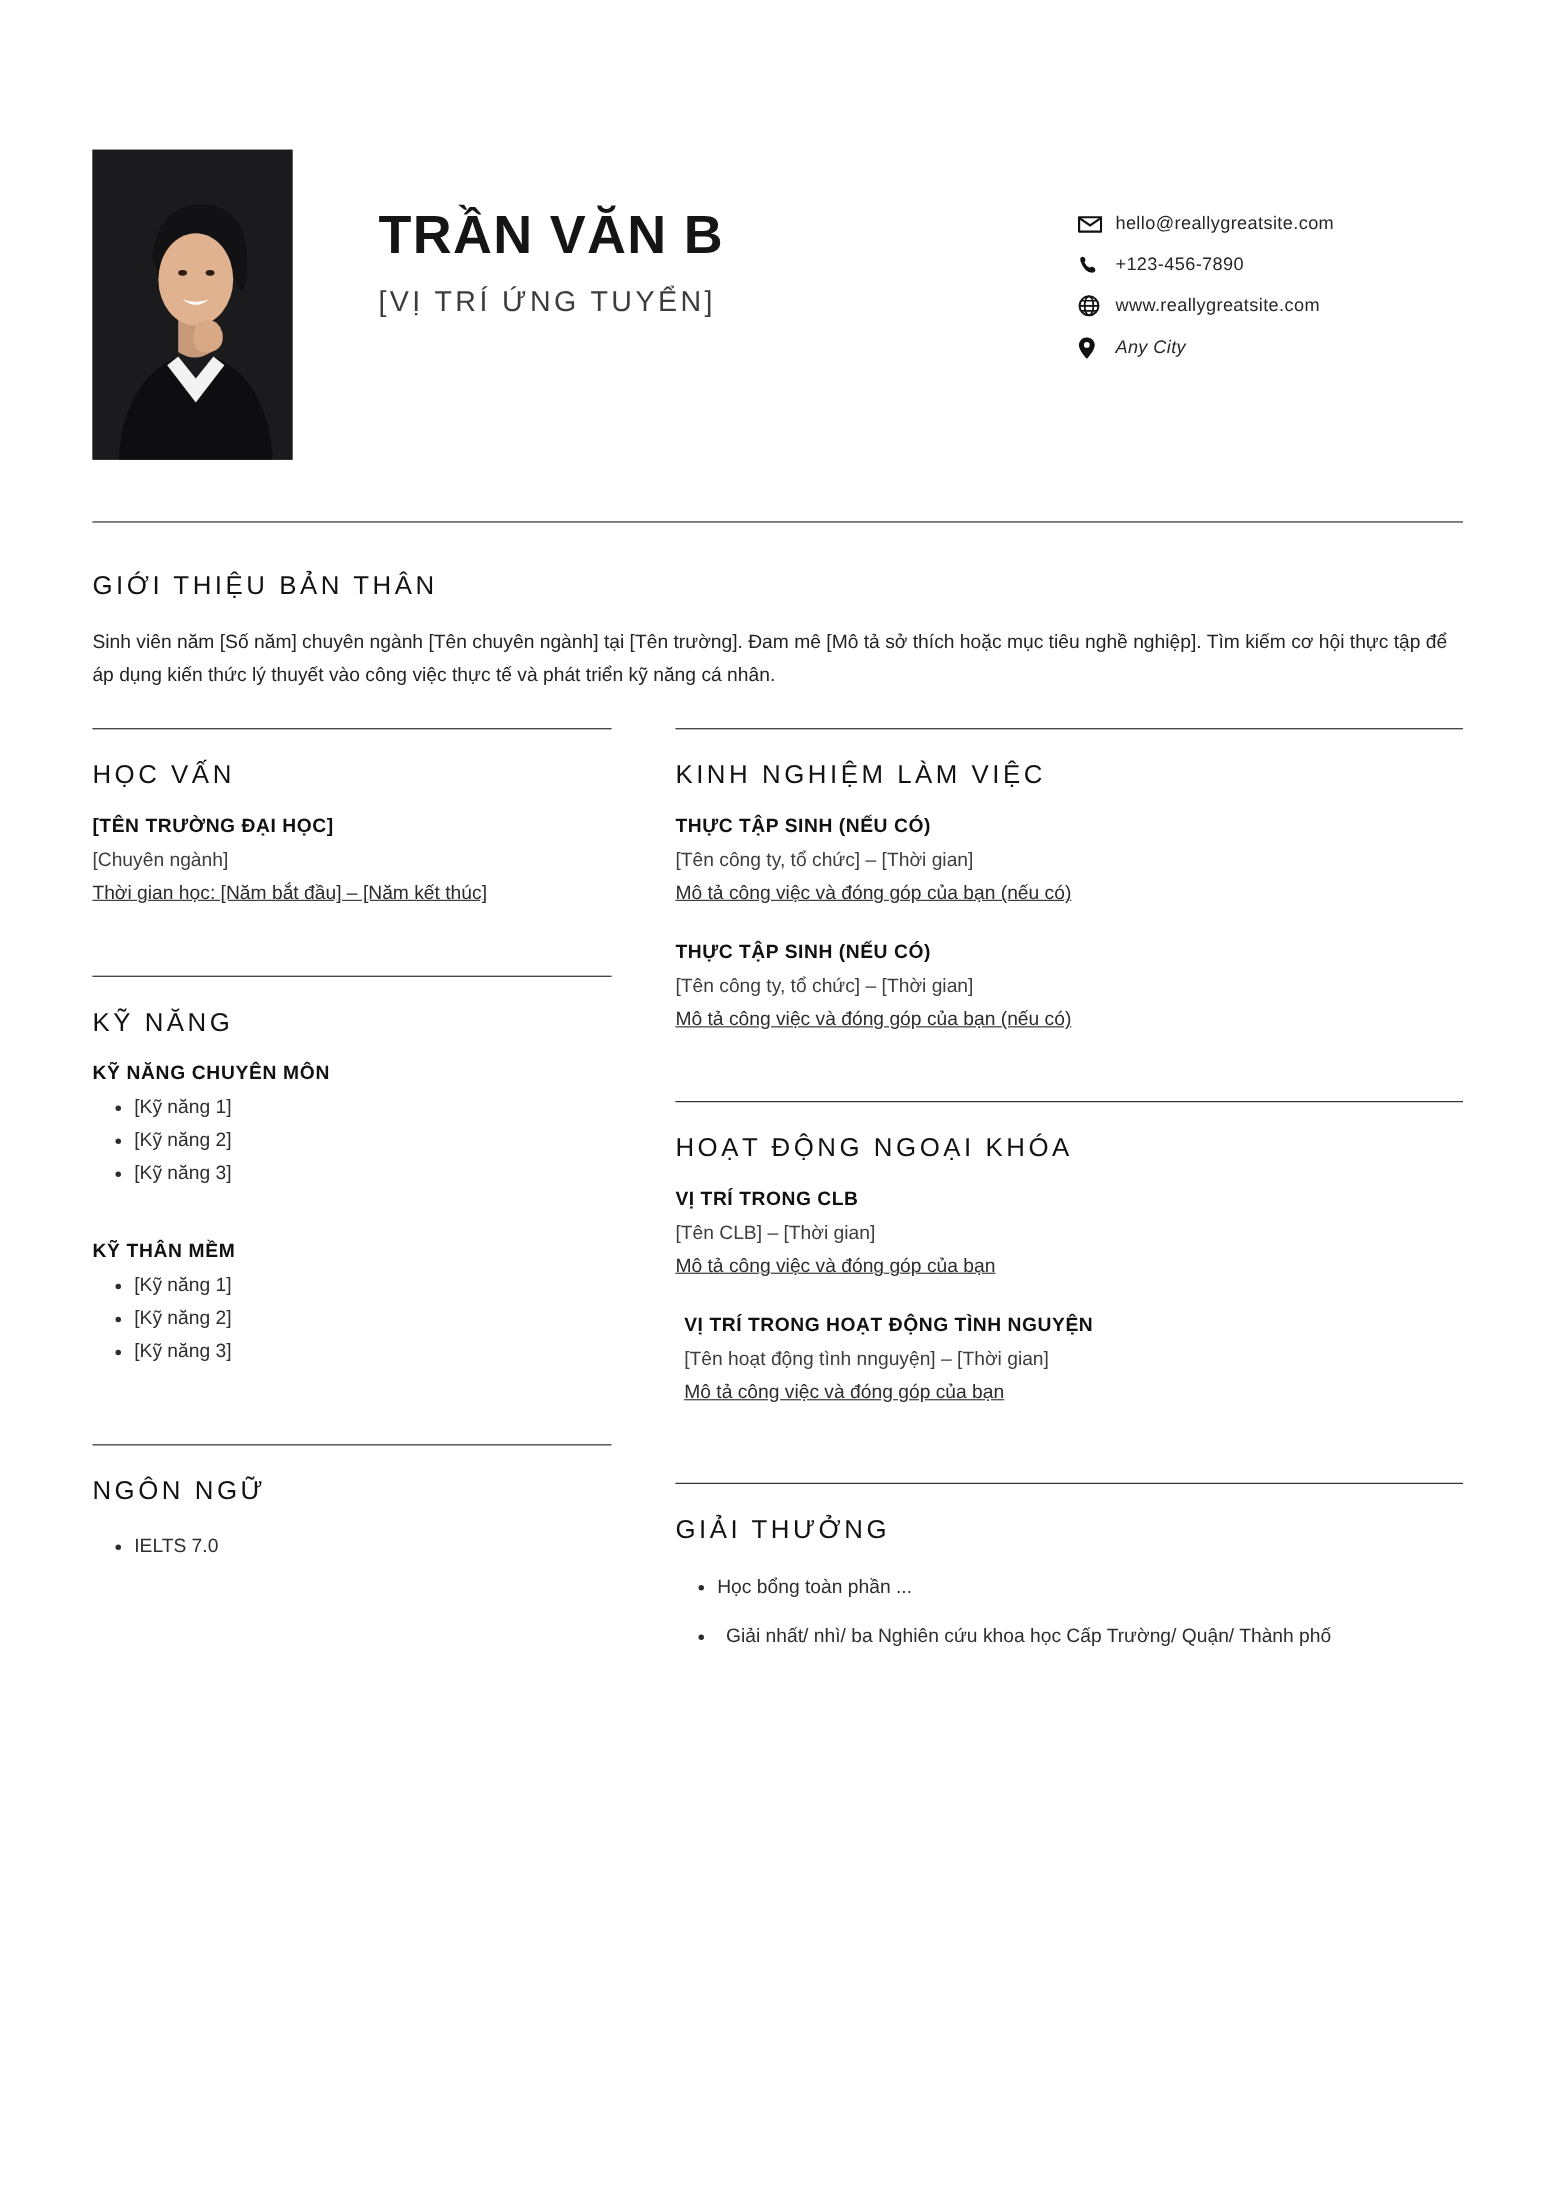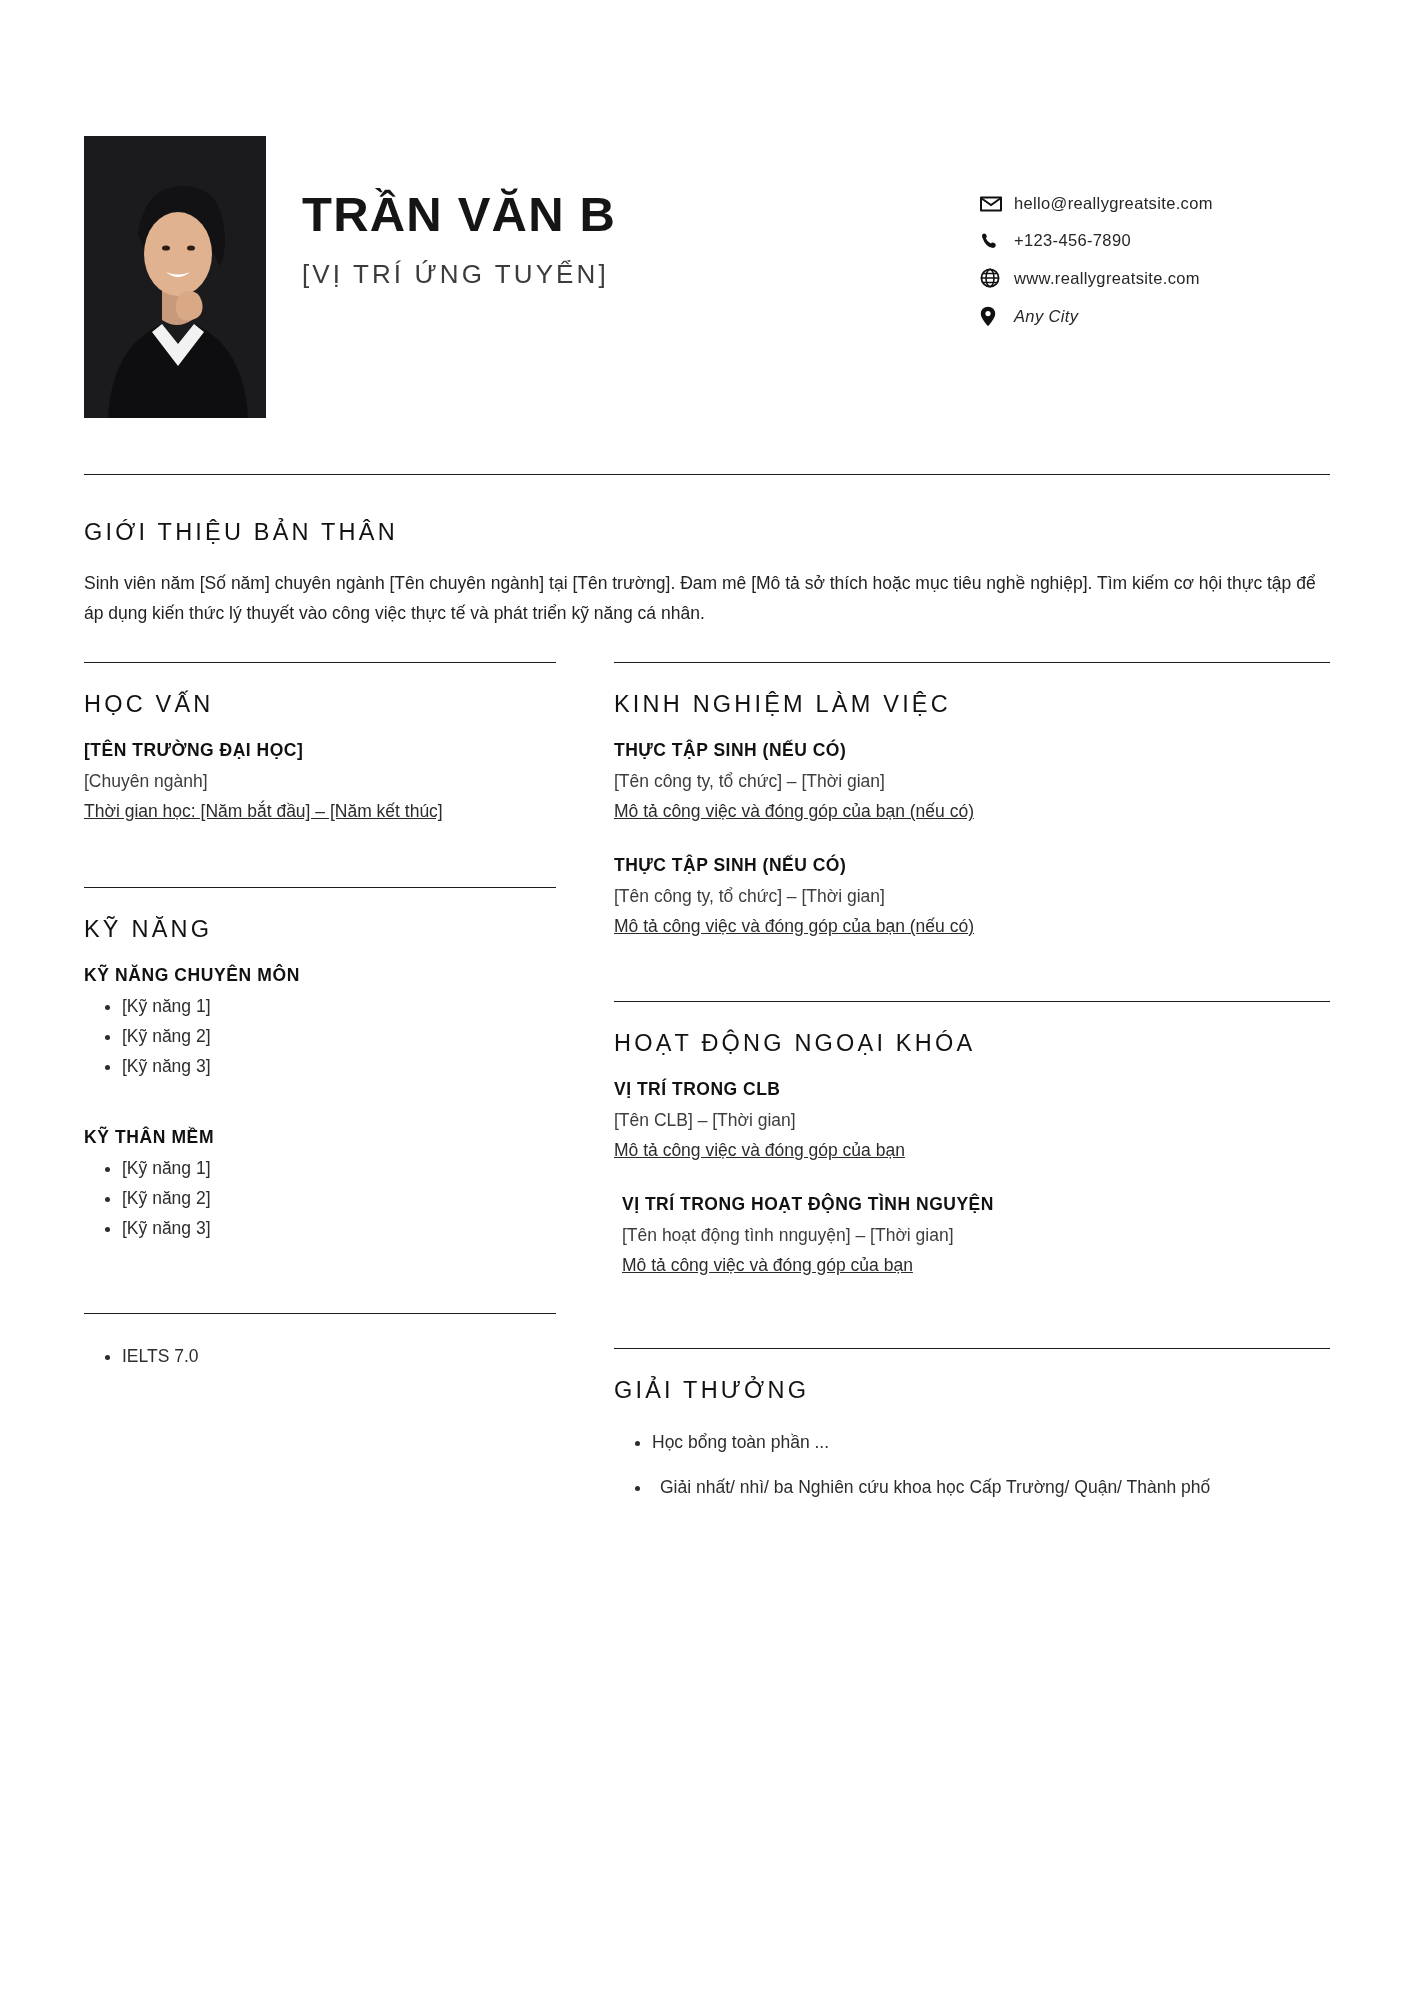--- a/index.html
+++ b/index.html
@@ -37,20 +37,21 @@
     background: #1c1c1e;
     position: relative;
     overflow: hidden;
   }
   .photo svg { display: block; }
 
   .name-block {
     flex: 1 1 auto;
     padding-left: 36px;
     padding-top: 52px;
+    margin-left: 42px;
   }
   .full-name {
     font-size: 49px;
     font-weight: 700;
     letter-spacing: 1.2px;
     line-height: 1.08;
     color: #151515;
     white-space: nowrap;
   }
   .job-title {
@@ -308,20 +309,21 @@
           <ul class="bullets">
             <li>[Kỹ năng 1]</li>
             <li>[Kỹ năng 2]</li>
             <li>[Kỹ năng 3]</li>
           </ul>
         </div>
       </div>
 
       <div class="block" style="margin-top:70px">
         <div class="divider left"></div>
+        <h2 class="section-title">NGÔN NGỮ</h2>
         <ul class="bullets">
           <li>IELTS 7.0</li>
         </ul>
       </div>
 
     </div>
 
     <div class="col-gap"></div>
 
     <div class="col-right">

